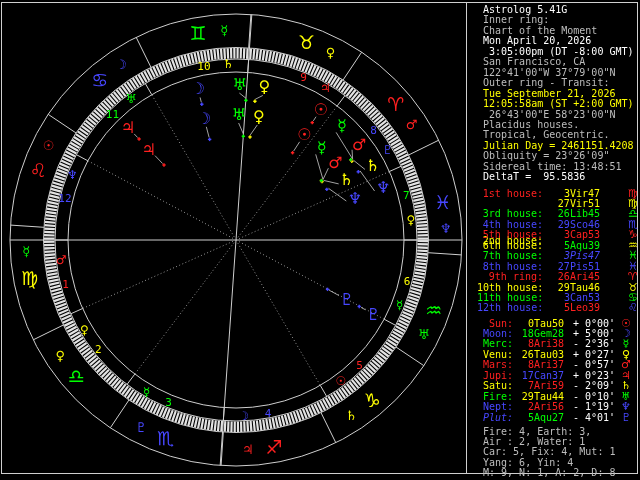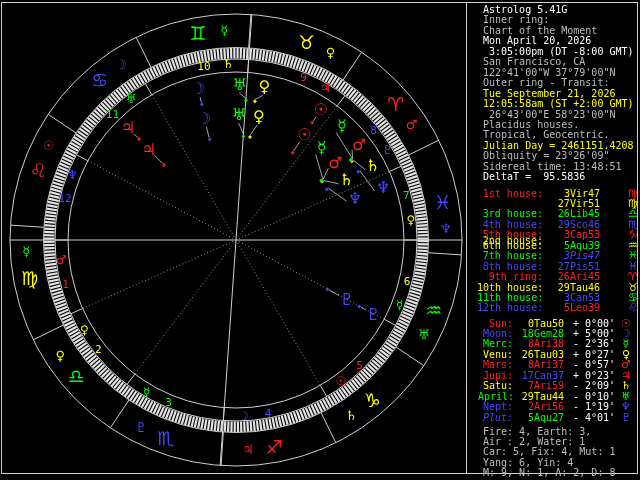--- a/index.html
+++ b/index.html
@@ -264,21 +264,21 @@
       <div class="cell" style="left: 573px; top: 360.3px; color: rgb(255, 255, 255);">- 0°57'</div>
       <div class="cell ctr sg" style="left: 617px; top: 360.3px; width: 18px; color: rgb(255, 32, 32);">♂</div>
       <div class="cell r" style="left: 478px; top: 370.75px; width: 35px; color: rgb(255, 32, 32);">Jupi:</div>
       <div class="cell r" style="left: 514px; top: 370.75px; width: 50px; color: rgb(71, 71, 255);">17Can37</div>
       <div class="cell" style="left: 573px; top: 370.75px; color: rgb(255, 255, 255);">+ 0°23'</div>
       <div class="cell ctr sg" style="left: 617px; top: 370.75px; width: 18px; color: rgb(255, 32, 32);">♃</div>
       <div class="cell r" style="left: 478px; top: 381.2px; width: 35px; color: rgb(255, 255, 0);">Satu:</div>
       <div class="cell r" style="left: 514px; top: 381.2px; width: 50px; color: rgb(255, 32, 32);">7Ari59</div>
       <div class="cell" style="left: 573px; top: 381.2px; color: rgb(255, 255, 255);">- 2°09'</div>
       <div class="cell ctr sg" style="left: 617px; top: 381.2px; width: 18px; color: rgb(255, 255, 0);">♄</div>
-      <div class="cell r" style="left: 478px; top: 391.65px; width: 35px; color: rgb(0, 255, 0);">April:</div>
+      <div class="cell r" style="left: 478px; top: 391.65px; width: 35px; color: rgb(0, 255, 0);">Fire:</div>
       <div class="cell r" style="left: 514px; top: 391.65px; width: 50px; color: rgb(255, 255, 0);">29Tau44</div>
       <div class="cell" style="left: 573px; top: 391.65px; color: rgb(255, 255, 255);">- 0°10'</div>
       <div class="cell ctr sg" style="left: 617px; top: 391.65px; width: 18px; color: rgb(0, 255, 0);">♅</div>
       <div class="cell r" style="left: 478px; top: 402.1px; width: 35px; color: rgb(71, 71, 255);">Nept:</div>
       <div class="cell r" style="left: 514px; top: 402.1px; width: 50px; color: rgb(255, 32, 32);">2Ari56</div>
       <div class="cell" style="left: 573px; top: 402.1px; color: rgb(255, 255, 255);">- 1°19'</div>
       <div class="cell ctr sg" style="left: 617px; top: 402.1px; width: 18px; color: rgb(71, 71, 255);">♆</div>
       <div class="cell r" style="left: 478px; top: 412.55px; width: 35px; color: rgb(71, 71, 255); font-style: italic;">Plut:</div>
       <div class="cell r" style="left: 514px; top: 412.55px; width: 50px; color: rgb(0, 255, 0);">5Aqu27</div>
       <div class="cell" style="left: 573px; top: 412.55px; color: rgb(255, 255, 255);">- 4°01'</div>

